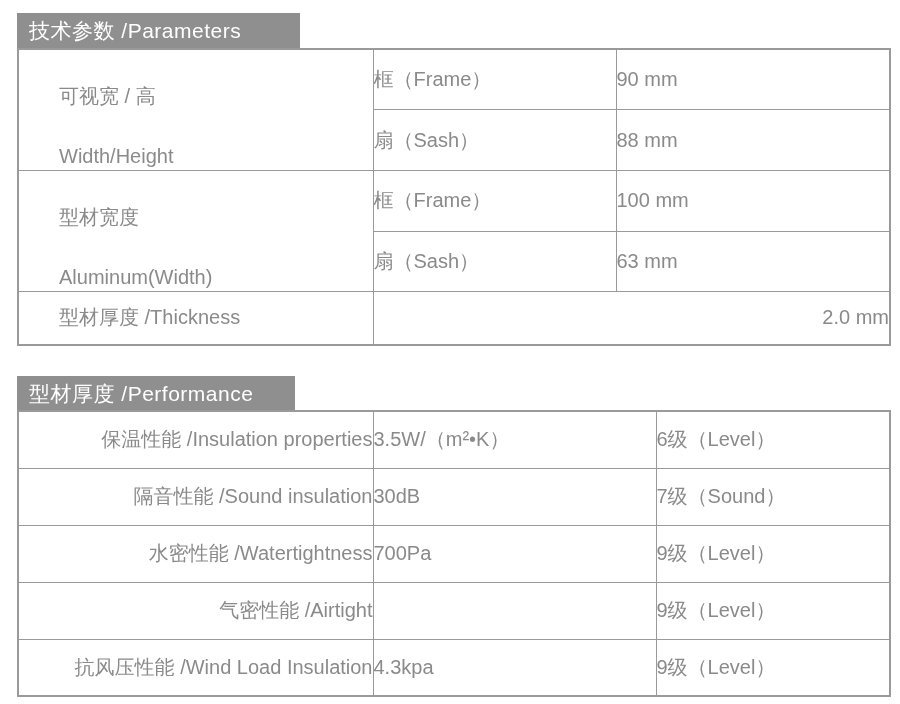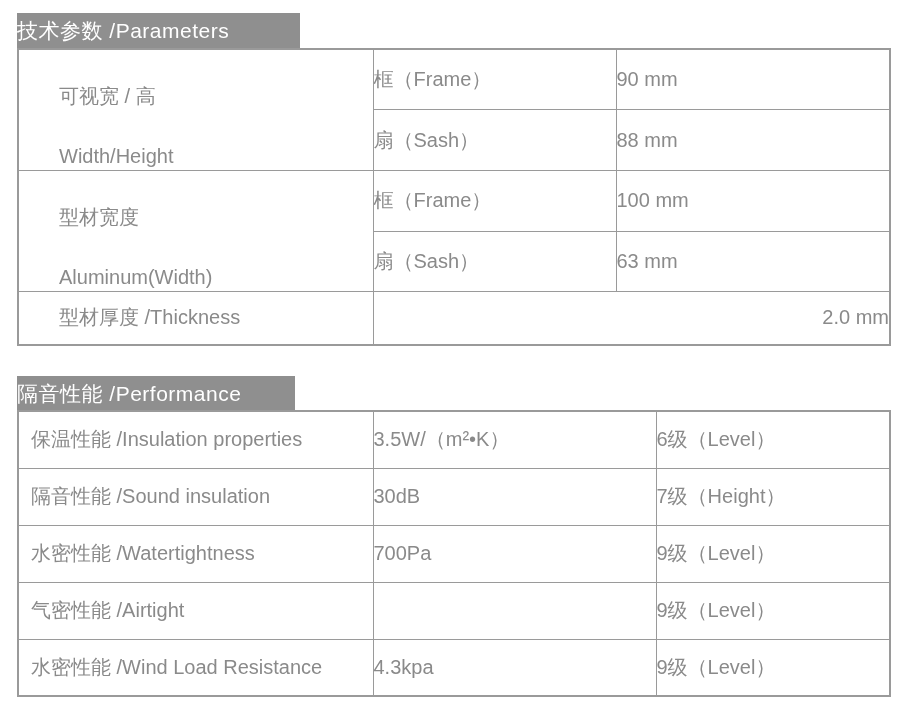--- a/index.html
+++ b/index.html
@@ -16,20 +16,21 @@
   }
   .section-bar {
     position: absolute;
     left: 17px;
     height: 35px;
     background: #8f8f8f;
     color: #ffffff;
     font-size: 21px;
     display: flex;
     align-items: center;
+    padding-left: 12px;
     box-sizing: border-box;
     letter-spacing: 0.5px;
   }
   #bar-parameters { top: 13px; width: 283px; }
   #bar-performance { top: 376px; width: 278px; }
 
   table.spec {
     position: absolute;
     left: 17px;
     border-collapse: collapse;
@@ -48,21 +49,21 @@
     padding: 0;
     overflow: hidden;
     white-space: nowrap;
   }
   
   #table-parameters tr { height: 51px; }
   #table-parameters tr.last { height: 53px; }
   #table-parameters td.col-label { padding-left: 40px; text-align: left; }
   
   #table-performance tr { height: 57px; }
-  #table-performance td.col-label { padding-left: 12px; text-align: left; }
+  #table-performance td.col-label { padding-left: 27px; text-align: right; }
 
   td.col-mid, td.col-val { text-align: left; }
   td.thickness-value { text-align: right; padding-left: 58px; }
 
   .two-line span { display: block; line-height: 1.35; margin-top: 33px; }
 </style>
 </head>
 <body>
 
 <div class="section-bar" id="bar-parameters">
@@ -101,49 +102,49 @@
       <td class="col-val">63 mm</td>
     </tr>
     <tr class="last">
       <td class="col-label">型材厚度 /Thickness</td>
       <td class="thickness-value" colspan="2">2.0 mm</td>
     </tr>
   </tbody>
 </table>
 
 <div class="section-bar" id="bar-performance">
-  <span>隔音性能 /Performance</span>
+  <span>型材厚度 /Performance</span>
 </div>
 
 <table class="spec" id="table-performance">
   <colgroup>
     <col style="width:355px">
     <col style="width:283px">
     <col style="width:234px">
   </colgroup>
   <tbody>
     <tr>
       <td class="col-label">保温性能 /Insulation properties</td>
       <td class="col-mid">3.5W/（m²•K）</td>
       <td class="col-val">6级（Level）</td>
     </tr>
     <tr>
       <td class="col-label">隔音性能 /Sound insulation</td>
       <td class="col-mid">30dB</td>
-      <td class="col-val">7级（Height）</td>
+      <td class="col-val">7级（Sound）</td>
     </tr>
     <tr>
       <td class="col-label">水密性能 /Watertightness</td>
       <td class="col-mid">700Pa</td>
       <td class="col-val">9级（Level）</td>
     </tr>
     <tr>
       <td class="col-label">气密性能 /Airtight</td>
       <td class="col-mid"></td>
       <td class="col-val">9级（Level）</td>
     </tr>
     <tr>
-      <td class="col-label">水密性能 /Wind Load Resistance</td>
+      <td class="col-label">抗风压性能 /Wind Load Insulation</td>
       <td class="col-mid">4.3kpa</td>
       <td class="col-val">9级（Level）</td>
     </tr>
   </tbody>
 </table>
 
 </body></html>

